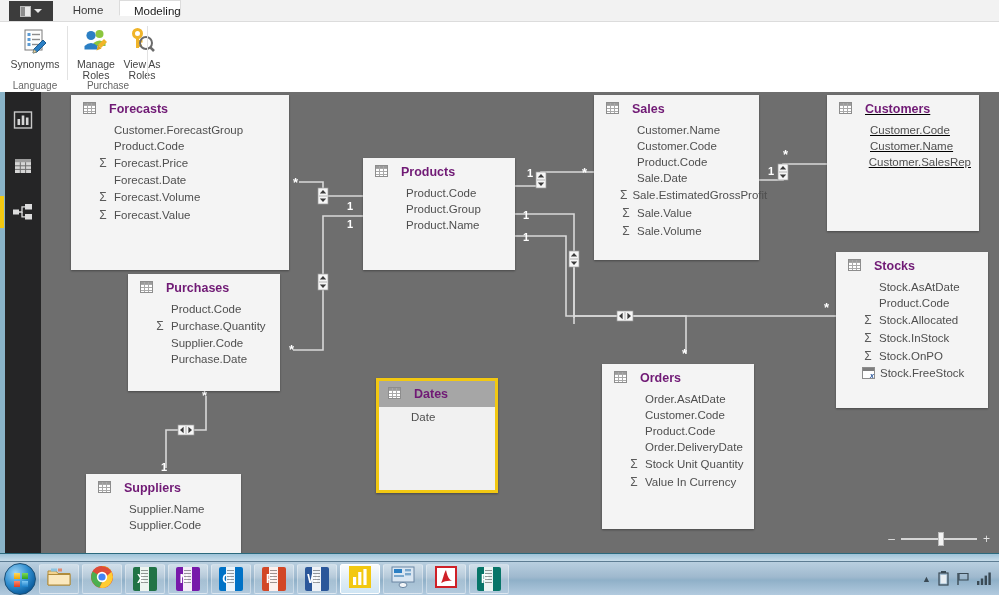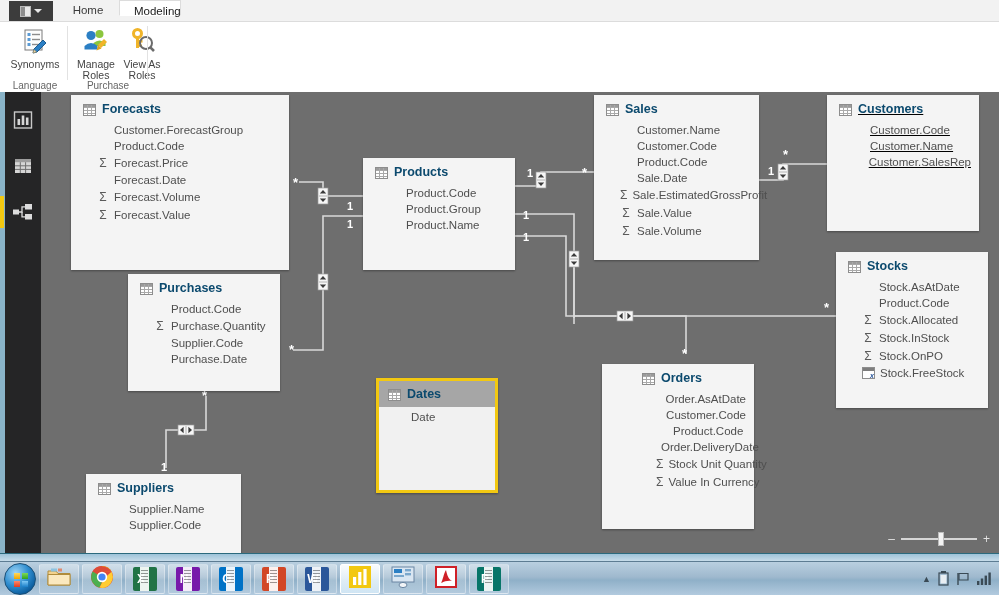--- a/index.html
+++ b/index.html
@@ -81,23 +81,23 @@
 
   
   .lines { position:absolute; left:0; top:0; width:958px; height:461px; }
 
   
   .tbl {
     position: absolute; background: #f4f4f4;
     box-shadow: 0 1px 2px rgba(0,0,0,.35);
   }
   .tbl .hdr {
-    display: flex; align-items: flex-end; gap: 6px;
+    display: flex; align-items: flex-start; gap: 13px;
     padding: 7px 10px 4px 12px;
-    font-size: 12.5px; font-weight: bold; color: #0c4a6e;
+    font-size: 12.5px; font-weight: bold; color: #701a75;
   }
   .tbl.sel { border: 3px solid #f2c811; background:#f1f1f1; }
   .tbl.sel .hdr { background: #a6a6a6; padding: 6px 10px 6px 9px; }
   .fields { padding: 2px 0 0 0; }
   .fld {
     display: flex; align-items: center; gap: 5px;
     padding: 2px 8px 2px 26px;
     font-size: 11.5px; color: #4f4f4f; white-space: nowrap;
   }
   .fld.sel-tbl { padding-left: 15px; }
@@ -572,21 +572,21 @@
             <div class="fld">
               <span class="spacer"></span>
               <span>Supplier.Code</span>
             </div>
             <div class="fld">
               <span class="spacer"></span>
               <span>Purchase.Date</span>
             </div>
           </div>
         </div>
-        <div class="tbl" style="left: 561px; top: 272px; width: 152px; height: 165px; padding-left: 28px;">
+        <div class="tbl" style="left: 561px; top: 272px; width: 152px; height: 165px;">
           <div class="hdr">
             <span class="gico">
               <b></b>
               <span class="cap"></span>
               <i></i>
               <i class="l2"></i>
               <i class="l3"></i>
               <u></u>
               <u class="v2"></u>
             </span>

